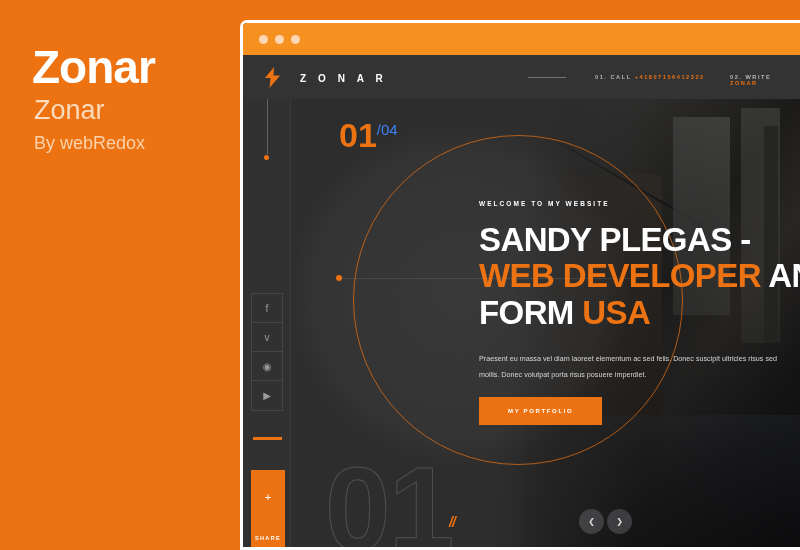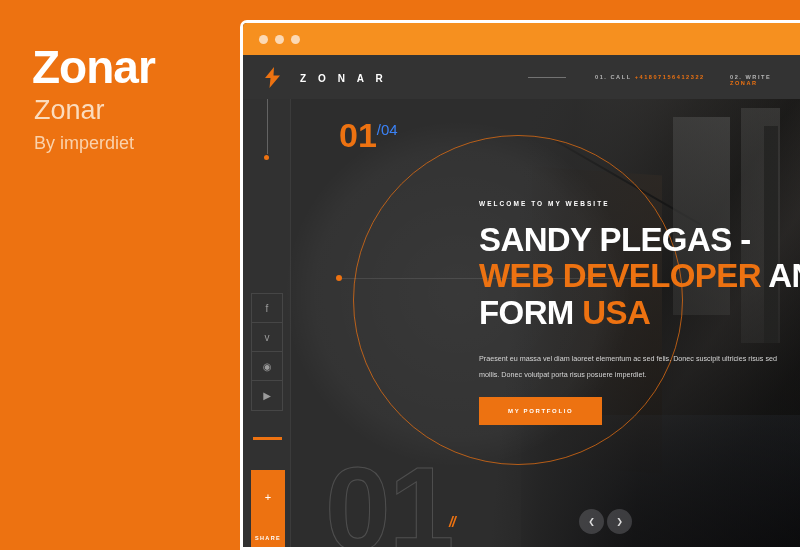--- a/index.html
+++ b/index.html
@@ -205,21 +205,21 @@
   #arrows { position:absolute; right:168px; bottom:16px; z-index:9; display:flex; gap:3px; }
   .arrow { width:25px; height:25px; border-radius:50%; background:rgba(150,150,155,0.30);
     display:flex; align-items:center; justify-content:center; color:#ddd; font-size:8px; }
 </style>
 </head>
 <body>
 
 <div id="promo">
   <div id="promo-title">Zonar</div>
   <div id="promo-sub">Zonar</div>
-  <div id="promo-by">By imperdiet</div>
+  <div id="promo-by">By webRedox</div>
 </div>
 
 <div id="mobile">
   <div id="mobile-bar">
     <span class="mdot" id="mdot1"></span>
     <span class="mdot" id="mdot2"></span>
     <span class="mdot" id="mdot3"></span>
   </div>
 
   <div id="mobile-body">

